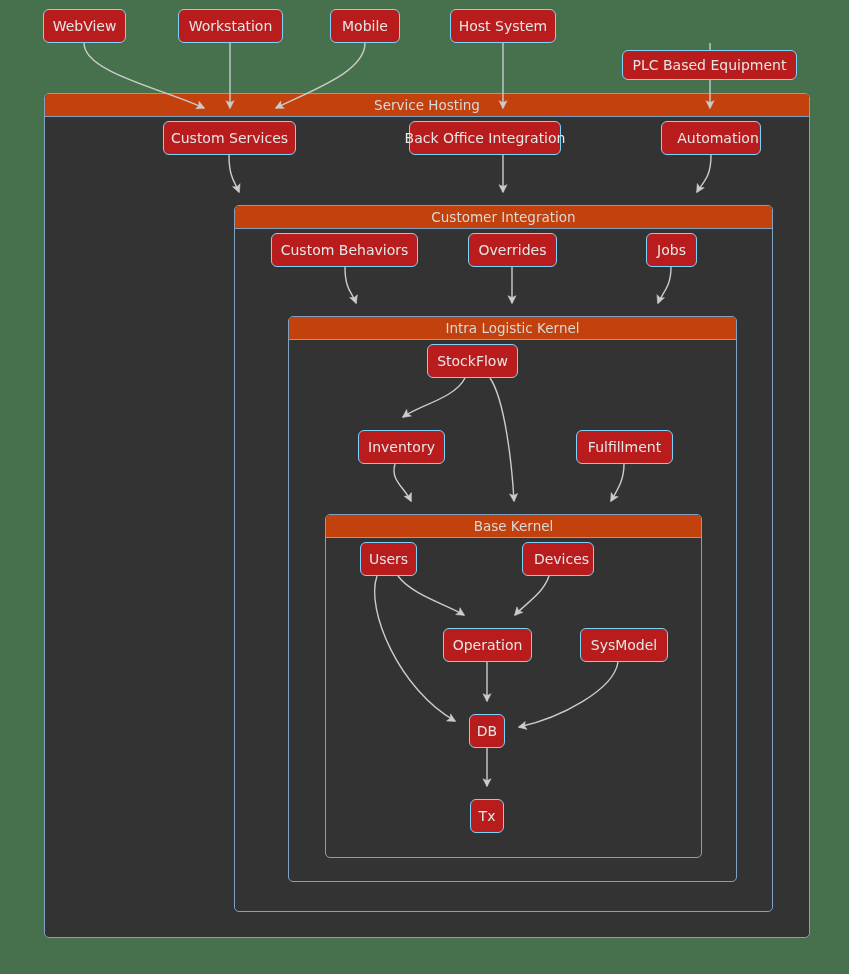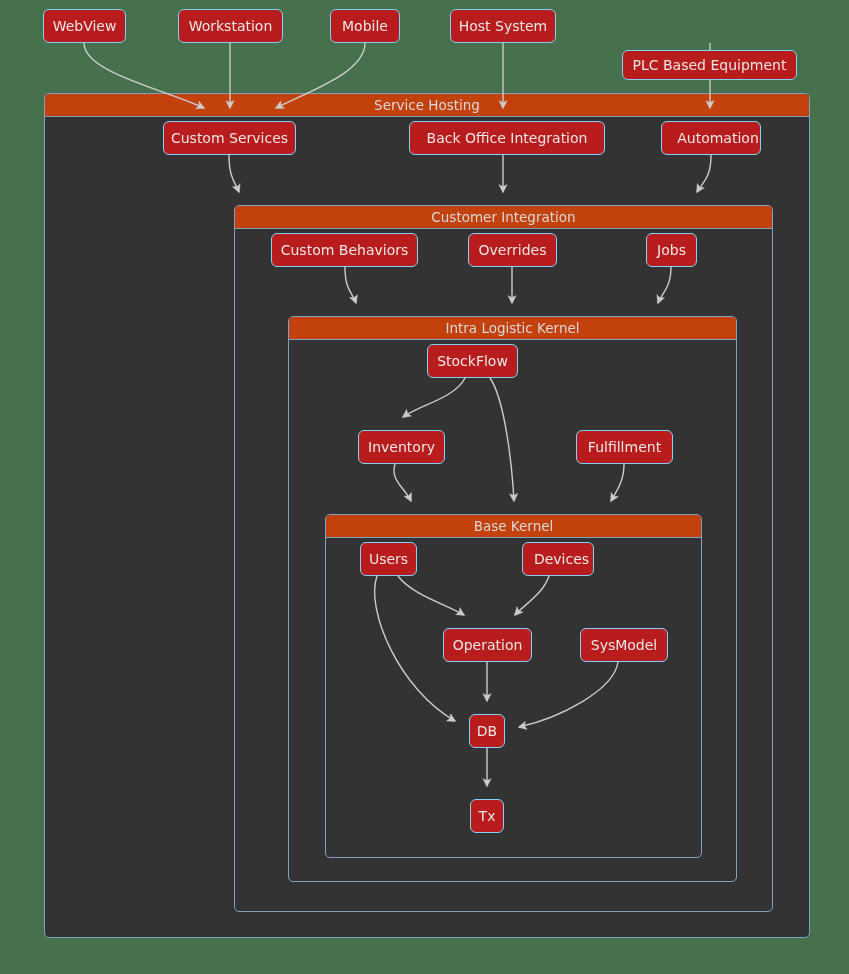--- a/index.html
+++ b/index.html
@@ -125,21 +125,21 @@
       </div>
       <div class="node" style="left: 450px; top: 9px; width: 106px; height: 34px;">
         <span>Host System</span>
       </div>
       <div class="node" style="left: 622px; top: 9px; width: 175px; height: 30px; margin-top: 41px;">
         <span>PLC Based Equipment</span>
       </div>
       <div class="node" style="left: 163px; top: 121px; width: 133px; height: 34px;">
         <span>Custom Services</span>
       </div>
-      <div class="node" style="left: 409px; top: 121px; width: 196px; height: 34px;">
+      <div class="node" style="left: 409px; top: 121px; width: 152px; height: 34px;">
         <span>Back Office Integration</span>
       </div>
       <div class="node" style="left: 661px; top: 121px; width: 100px; height: 34px; padding-left: 14px;">
         <span>Automation</span>
       </div>
       <div class="node" style="left: 271px; top: 233px; width: 147px; height: 34px;">
         <span>Custom Behaviors</span>
       </div>
       <div class="node" style="left: 468px; top: 233px; width: 89px; height: 34px;">
         <span>Overrides</span>

